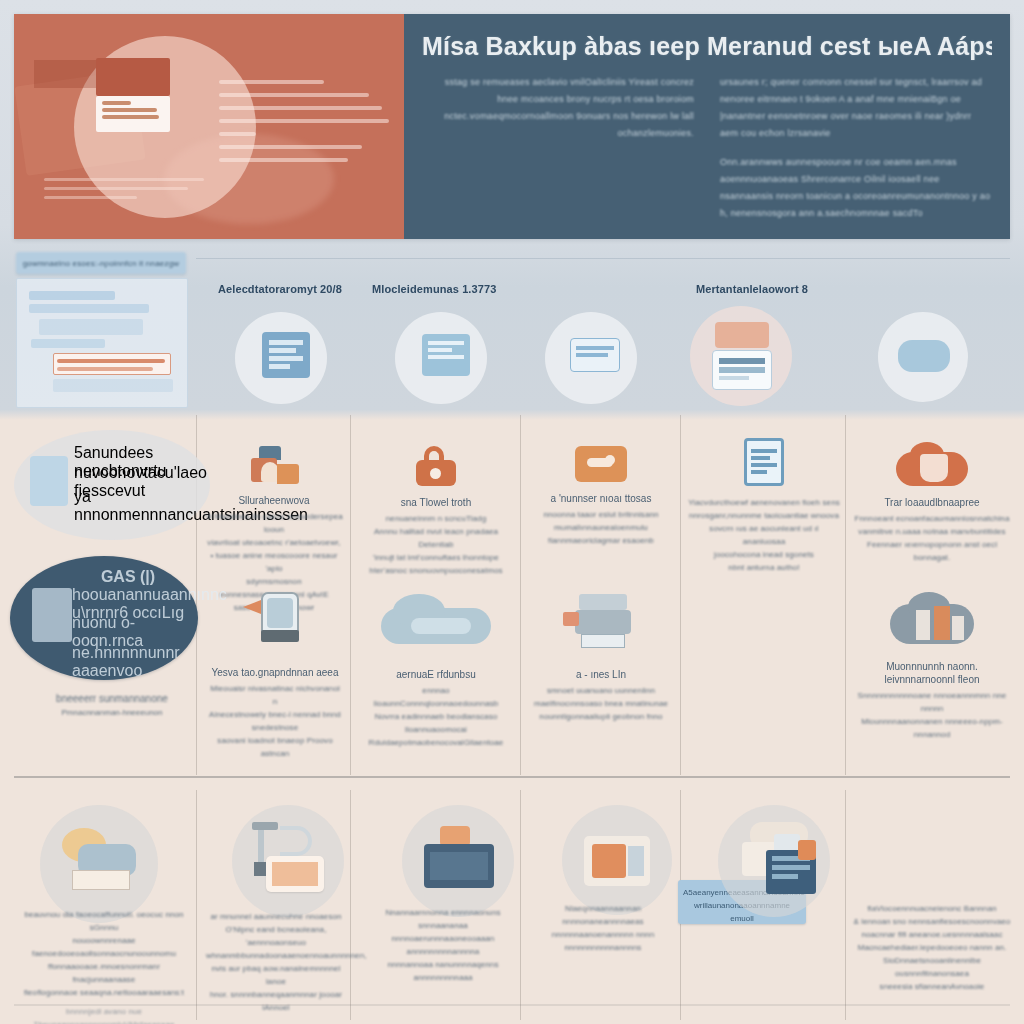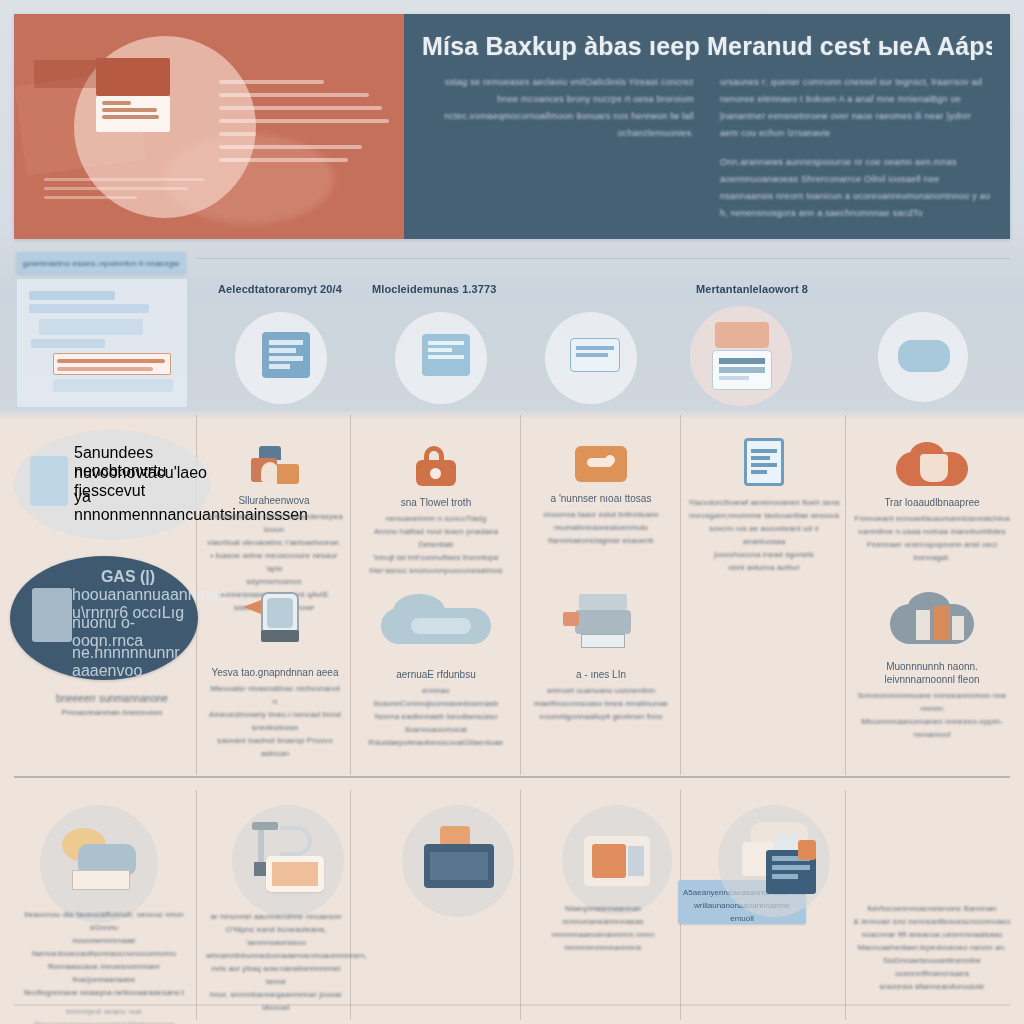--- a/index.html
+++ b/index.html
@@ -152,21 +152,21 @@
 Oilnil ioosaell nee nsannaansis  nreorn toanicun a ocoreoanreumunanontnnoo y ao h,
 nenensnosgora ann a.saechnomnnae  sacdTo</p>
         </div>
       </div>
     </div>
   </div>
 
   <div class="badge">gowmnaelno esoes:-npoinnfcn it nnaezgw</div>
   <div class="band-rule"></div>
 
-  <div class="hdr h1">Aelecdtatoraromyt 20/4</div>
+  <div class="hdr h1">Aelecdtatoraromyt 20/8</div>
   <div class="hdr h2">Mlocleidemunas 1.3773</div>
   <div class="hdr h3">Mertantanlelaowort 8</div>
 
   <div class="thumbpanel">
     <div class="blk" style="left:12px;top:12px;width:86px;height:9px"></div>
     <div class="blk" style="left:12px;top:25px;width:120px;height:9px;opacity:.8"></div>
     <div class="blk" style="left:22px;top:40px;width:104px;height:16px;opacity:.55"></div>
     <div class="blk" style="left:14px;top:60px;width:74px;height:9px;opacity:.75"></div>
     <div class="blk" style="left:36px;top:74px;width:118px;height:22px;background:#fbf2ee;border:1px solid #d99a80"></div>
     <div class="blk" style="left:40px;top:80px;width:108px;height:4px;background:#d88b6c"></div>
@@ -381,20 +381,25 @@
   <div style="position:absolute;left:250px;top:822px;width:78px;height:72px">
     <div style="position:absolute;left:8px;top:0;width:6px;height:52px;background:#bcc6cc"></div>
     <div style="position:absolute;left:2px;top:0;width:26px;height:8px;background:#9aa6ad;border-radius:2px"></div>
     <div style="position:absolute;left:30px;top:4px;width:32px;height:30px;border:4px solid #cfd7dc;border-left:none;border-radius:0 20px 20px 0"></div>
     <div style="position:absolute;left:16px;top:34px;width:58px;height:36px;background:#fbf2ea;border-radius:5px;box-shadow:0 1px 2px rgba(0,0,0,.1)"></div>
     <div style="position:absolute;left:22px;top:40px;width:46px;height:24px;background:#eaa878;opacity:.7"></div>
     <div style="position:absolute;left:4px;top:40px;width:12px;height:14px;background:#6c7a84"></div>
   </div>
 
   <div class="bigcirc" style="left:402px;top:805px;width:112px;height:112px"></div>
+  <div class="cell" style="left:372px;top:906px;width:142px">
+    <div class="cap" style="white-space:pre-line">Nnannaarnnonna   ennnnaonuns  snnnaananaa
+nnnnoaerunnnaaoneooaaan  annnnnnnnnannnna
+nnnnannoaa  nanunnnnaqenns  annnnnnnnnaaa</div>
+  </div>
   <div style="position:absolute;left:424px;top:826px;width:70px;height:66px">
     <div style="position:absolute;left:16px;top:0;width:30px;height:20px;background:#e7a272;border-radius:4px"></div>
     <div style="position:absolute;left:0;top:18px;width:70px;height:44px;background:#46627b;border-radius:4px"></div>
     <div style="position:absolute;left:6px;top:26px;width:58px;height:28px;background:#5f7f98;opacity:.7"></div>
   </div>
 
   <div class="bigcirc" style="left:562px;top:805px;width:110px;height:110px"></div>
   <div class="cell" style="left:532px;top:902px;width:142px">
     <div class="cap" style="white-space:pre-line">Nlaeqnnaannaannan  nnnnonaneannnnaeas
 nnnnnnaanoenannnnn nnnn nnnnnnnnnnnannnns</div>

